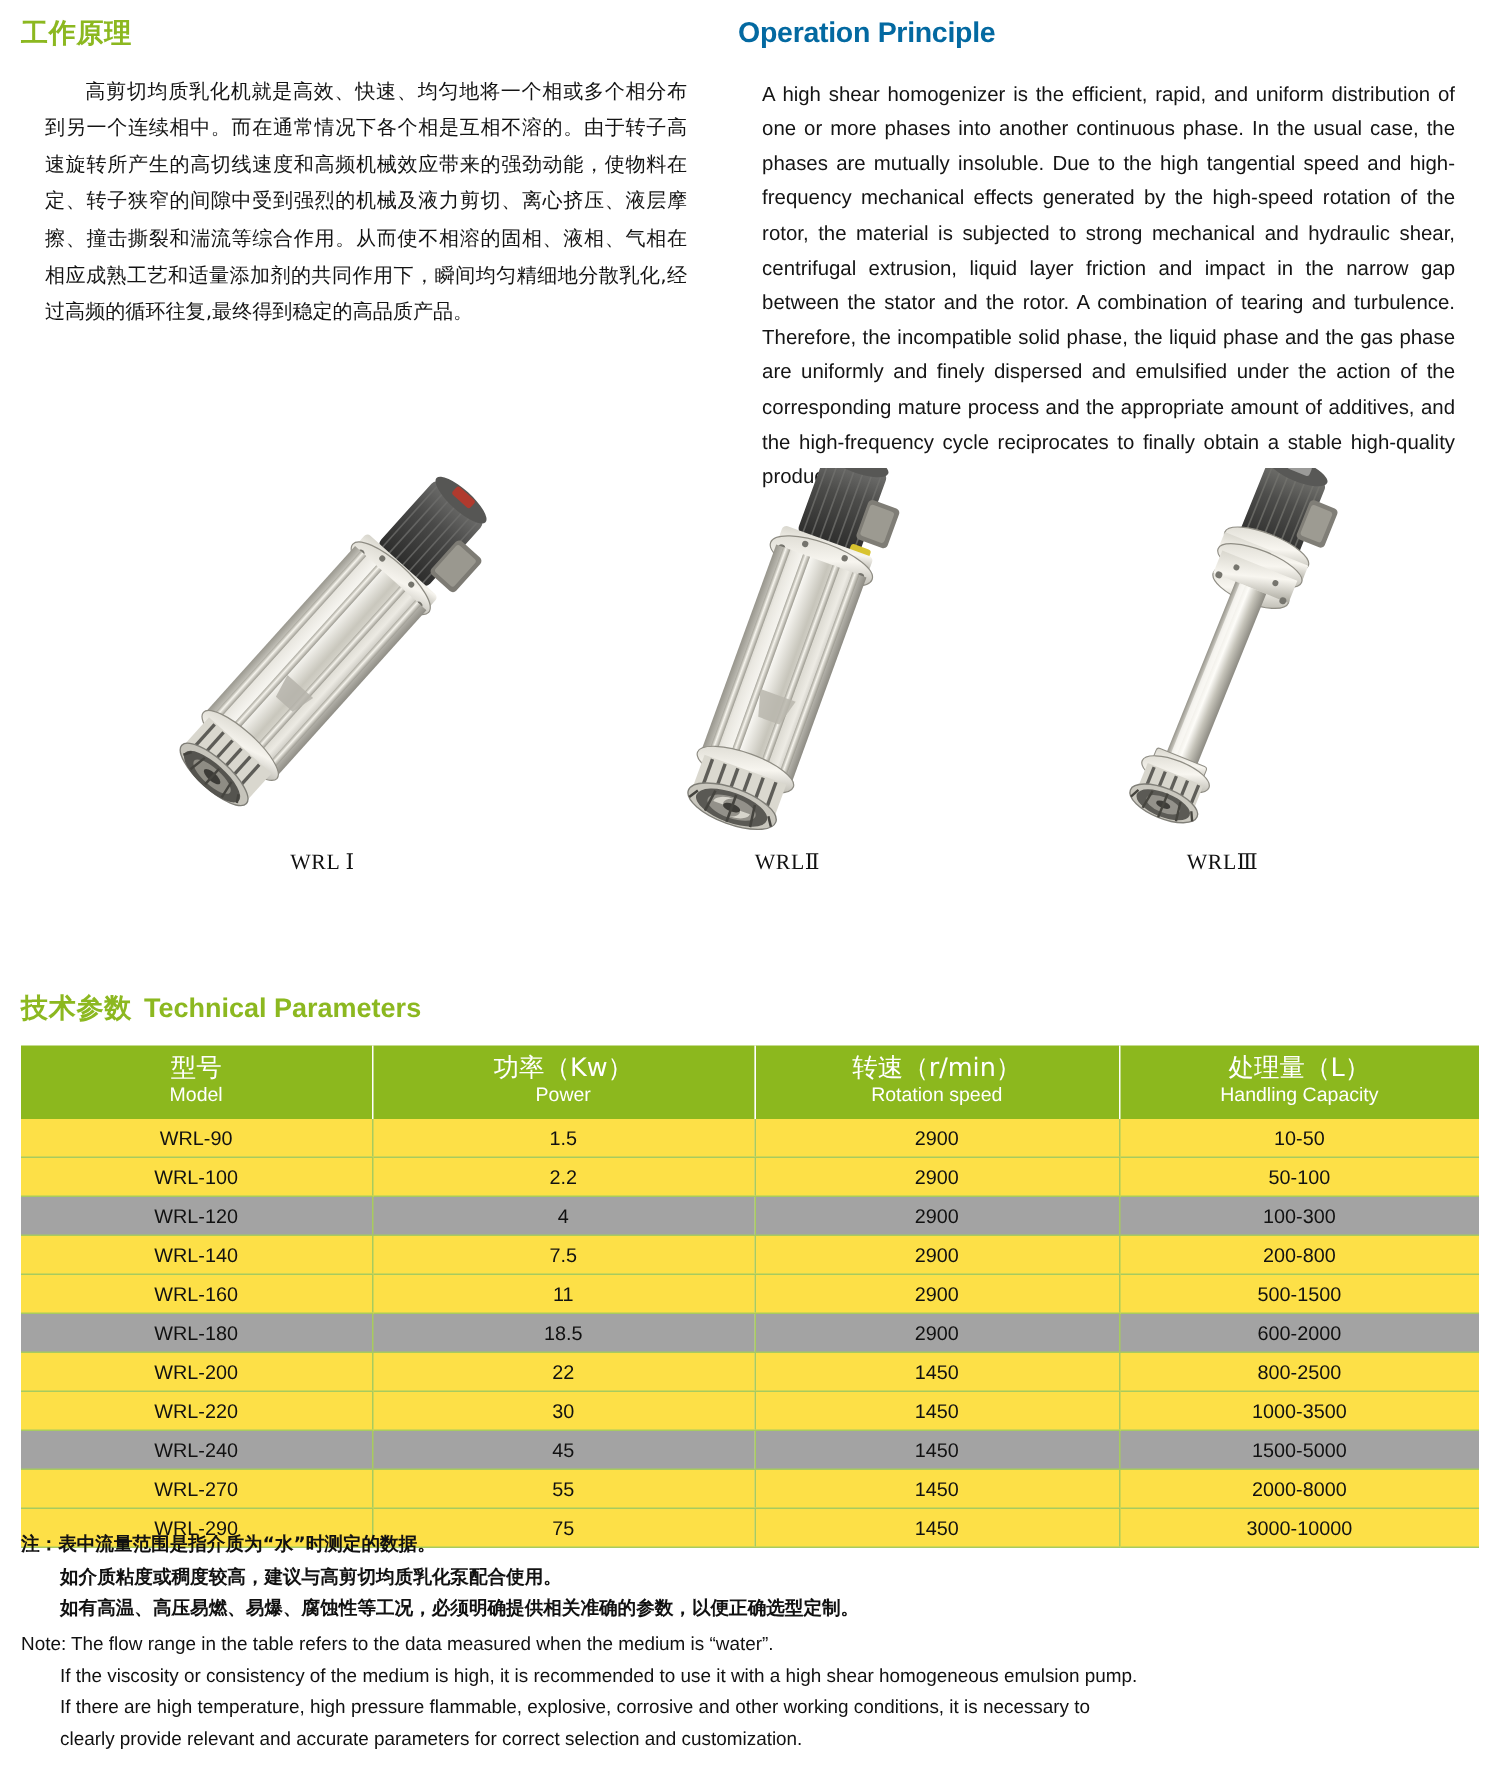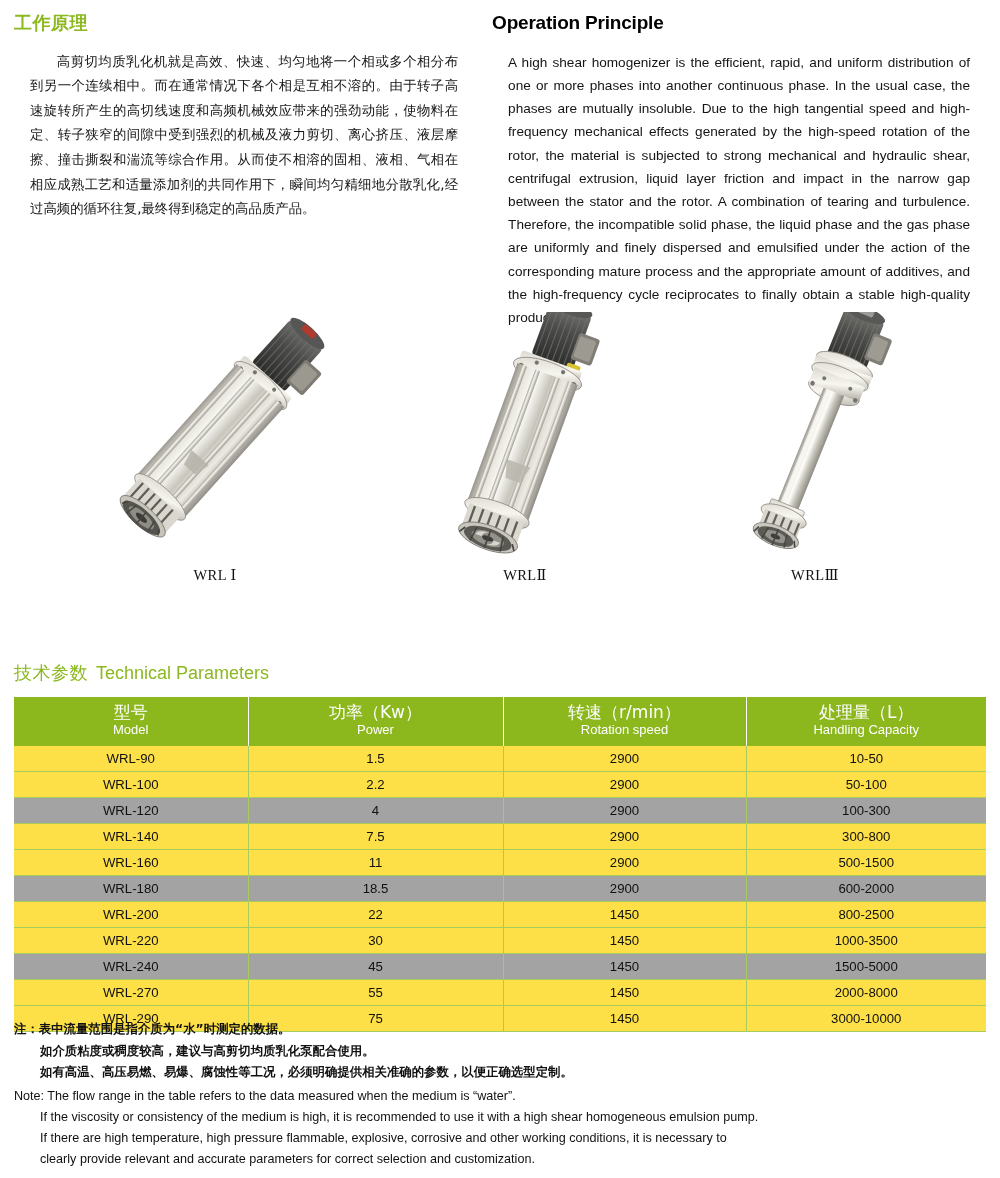--- a/index.html
+++ b/index.html
@@ -42,21 +42,21 @@
     font-size: 18px;
     font-weight: bold;
     color: #8CB820;
     letter-spacing: 0.5px;
     margin: 0 0 7px 0;
     line-height: 1.2;
   }
   .head-en {
     font-size: 19px;
     font-weight: bold;
-    color: #000000;
+    color: #0369a1;
     margin: 0 0 8px 0;
     line-height: 1.2;
     letter-spacing: -0.2px;
   }
 
   .body-cn {
     font-family: "DejaVu Sans", "Liberation Sans", sans-serif;
     font-size: 13.4px;
     line-height: 24.6px;
     text-align: justify;
@@ -110,21 +110,21 @@
     color: #111;
     letter-spacing: 0.4px;
   }
 
   
   .tp-title {
     position: absolute;
     top: 662px;
     left: 14px;
     font-size: 18px;
-    font-weight: normal;
+    font-weight: bold;
     color: #8CB820;
     line-height: 1.2;
     white-space: nowrap;
   }
   .tp-title .cn {
     font-family: "DejaVu Sans", "Liberation Sans", sans-serif;
     letter-spacing: 0.5px;
   }
   .tp-title .en {
     font-family: "Liberation Sans", sans-serif;
@@ -552,21 +552,21 @@
       <tr class="alt">
         <td>WRL-120</td>
         <td>4</td>
         <td>2900</td>
         <td>100-300</td>
       </tr>
       <tr>
         <td>WRL-140</td>
         <td>7.5</td>
         <td>2900</td>
-        <td>300-800</td>
+        <td>200-800</td>
       </tr>
       <tr>
         <td>WRL-160</td>
         <td>11</td>
         <td>2900</td>
         <td>500-1500</td>
       </tr>
       <tr class="alt">
         <td>WRL-180</td>
         <td>18.5</td>

